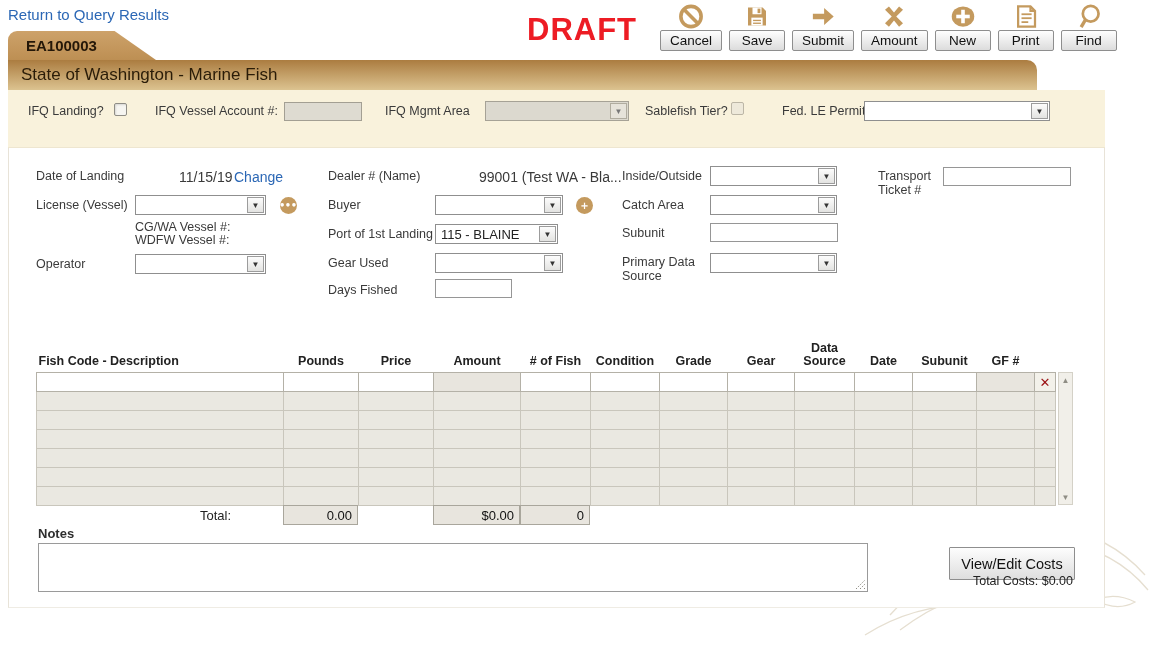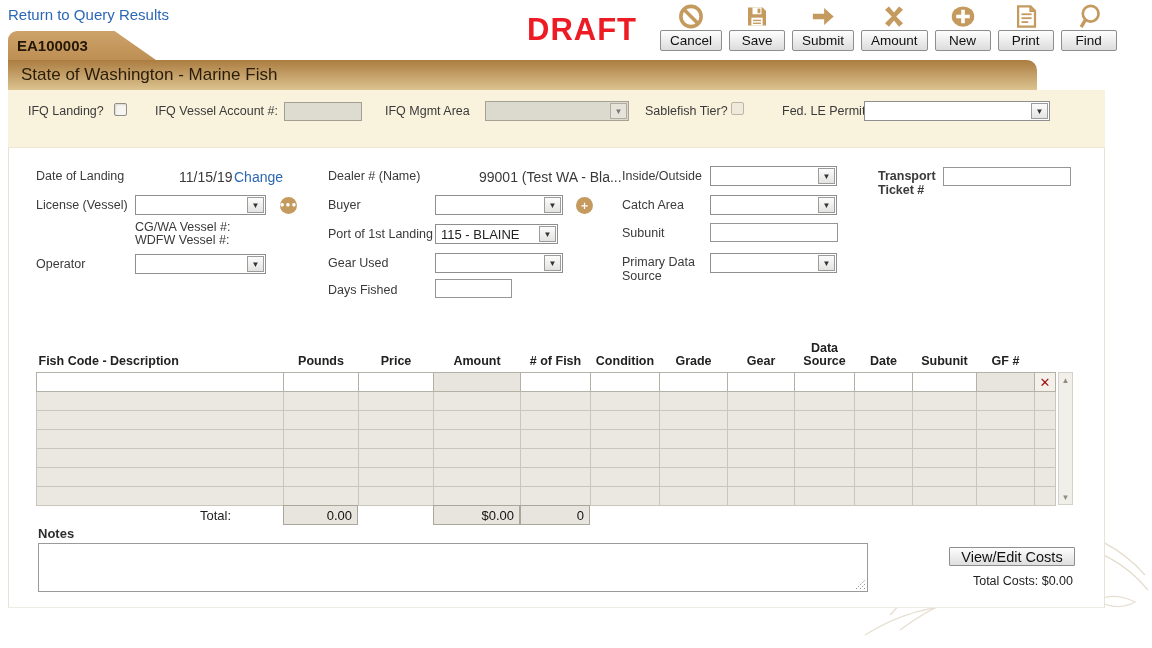--- a/index.html
+++ b/index.html
@@ -21,21 +21,21 @@
   .tb-icon { width:28px; height:27px; margin-bottom:0px; }
   .tb-btn { min-width:56px; height:21px; padding:0 9px; font-family:"Liberation Sans",sans-serif;
             font-size:13.5px; color:#111; background:linear-gradient(#fefefe,#dcdcdc);
             border:1px solid #8e8e8e; border-radius:2px; cursor:pointer; }
 
   
   .doc-tab { left:8px; top:31px; width:148px; height:29px;
              background:linear-gradient(#cda26a,#bd8f53);
              clip-path:polygon(0 0, 72% 0, 100% 100%, 0 100%);
              border-top-left-radius:9px;
-             font-size:15px; font-weight:bold; color:#241708; line-height:29px; padding-left:9px; }
+             font-size:15px; font-weight:bold; color:#241708; line-height:29px; padding-left:18px; }
   .header-bar { left:8px; top:60px; width:1029px; height:30px;
                 background:linear-gradient(#ab7c40,#dcc390);
                 border-top-right-radius:10px;
                 font-size:17px; color:#2a1c08; line-height:30px; padding-left:13px; }
 
   
   .container { left:8px; top:90px; width:1097px; height:518px; background:#fff;
                border-left:1px solid #e8e3d8; border-right:1px solid #e8e3d8; border-bottom:1px solid #efece4; }
   .ifq-band { left:8px; top:90px; width:1097px; height:58px; background:#f9f2dc;
               box-shadow:inset 0 -1px 0 #eee6d0; }
@@ -92,21 +92,21 @@
   .total-cell { position:absolute; top:505px; height:20px; background:#e8e5de; border:1px solid #a9a69c;
                 font-size:13px; color:#111; text-align:right; padding:2px 5px 0 0; }
 
   
   .notes-lbl { font-size:13px; font-weight:bold; color:#2e2e2e; }
   .notes-area { left:38px; top:543px; width:830px; height:49px; border:1px solid #9a9a9a; background:#fff;
                 resize:none; font-family:"Liberation Sans",sans-serif; font-size:13px; padding:3px; }
   .grip { left:853px; top:577px; width:13px; height:13px; pointer-events:none; }
 
   
-  .costs-btn { left:949px; top:547px; width:126px; height:19px; font-family:"Liberation Sans",sans-serif;
+  .costs-btn { left:949px; top:547px; width:126px; height:33px; font-family:"Liberation Sans",sans-serif;
                font-size:14.5px; color:#111; background:linear-gradient(#fdfdfd,#dedede);
                border:1px solid #8e8e8e; border-radius:1px; cursor:pointer; }
   .costs-total { left:903px; top:574px; width:170px; text-align:right; font-size:12.5px; color:#222; }
 
   .watermark { left:860px; top:480px; width:290px; height:165px; opacity:.75; pointer-events:none; }
 </style>
 </head>
 <body>
 
 <div id="app">
@@ -269,21 +269,21 @@
 
   <span class="abs lbl" style="left:622px; top:226px;">Subunit</span>
   <input class="abs txt" style="left: 710px; top: 223px; width: 128px;" value="">
 
   <span class="abs lbl" style="left:622px; top:255px; width:80px; white-space:normal; line-height:14px;">Primary Data Source</span>
   <div class="combo" style="left:710px; top:253px; width:127px;">
     <span class="cval"></span>
     <span class="carr">▼</span>
   </div>
 
-  <span class="abs lbl" style="left:878px; top:169px; width:58px; white-space:normal; line-height:14px;font-weight:bold;">Transport Ticket #</span>
+  <span class="abs lbl" style="left:878px; top:169px; width:58px; white-space:normal; line-height:14px;">Transport Ticket #</span>
   <input class="abs txt" style="left: 943px; top: 167px; width: 128px;" value="">
 
   <table class="catch">
     <colgroup>
       <col style="width:247px">
         <col style="width:75px">
         <col style="width:75px">
         <col style="width:87px">
       <col style="width:70px">
         <col style="width:69px">

